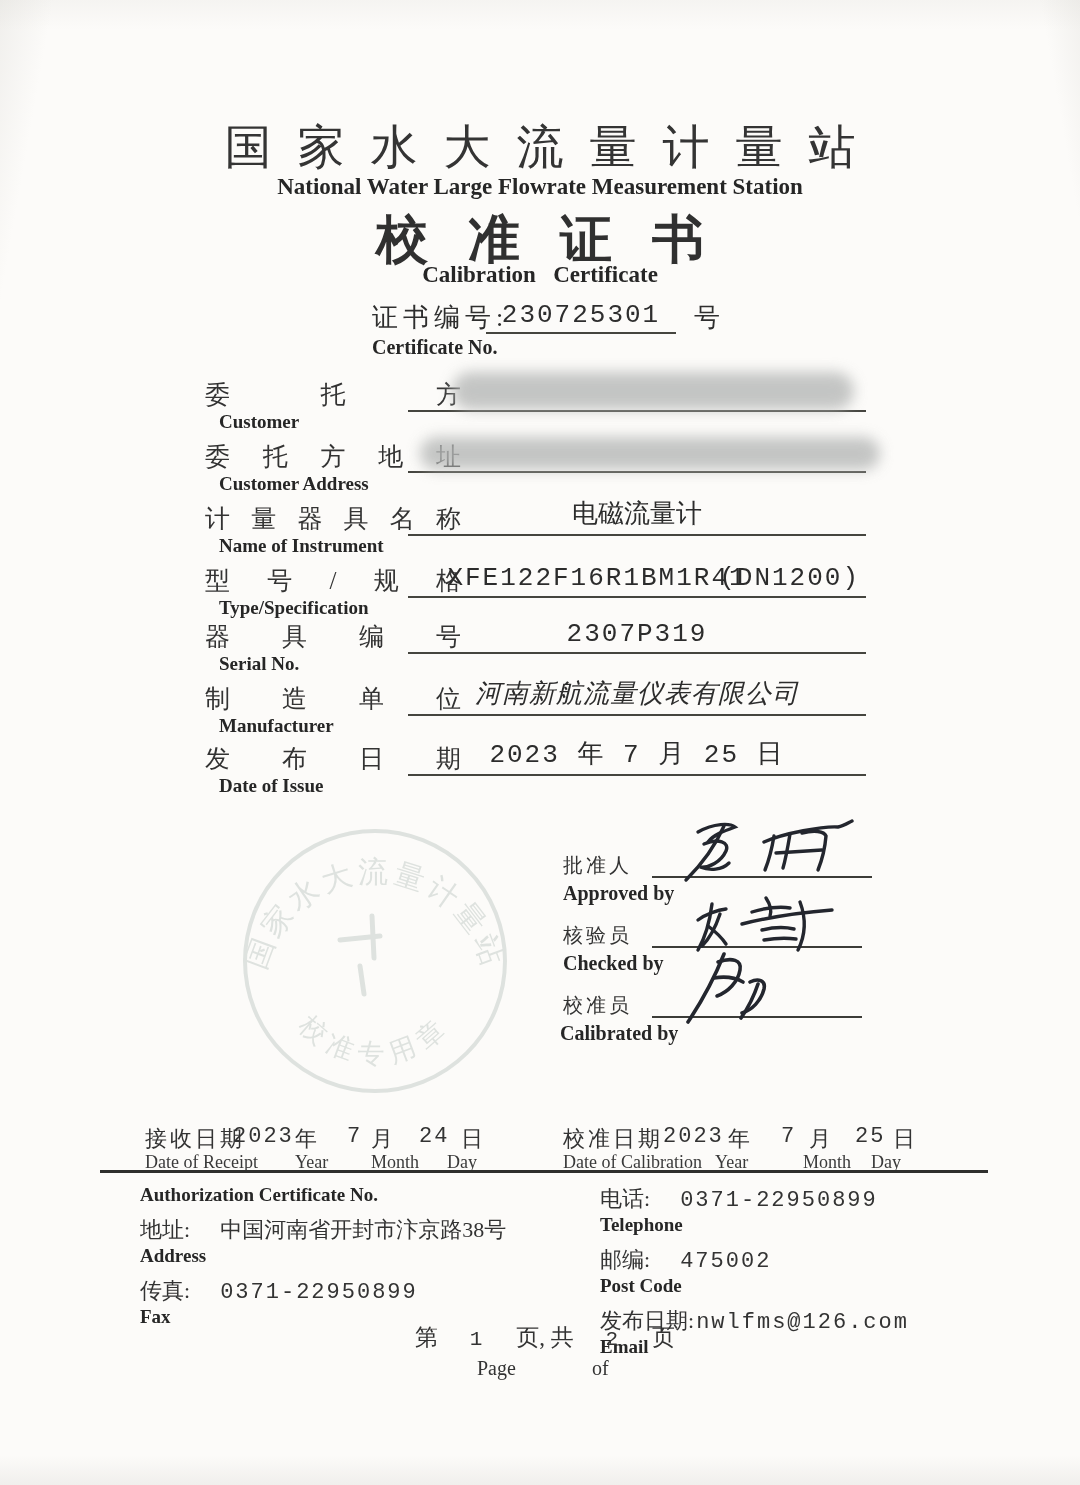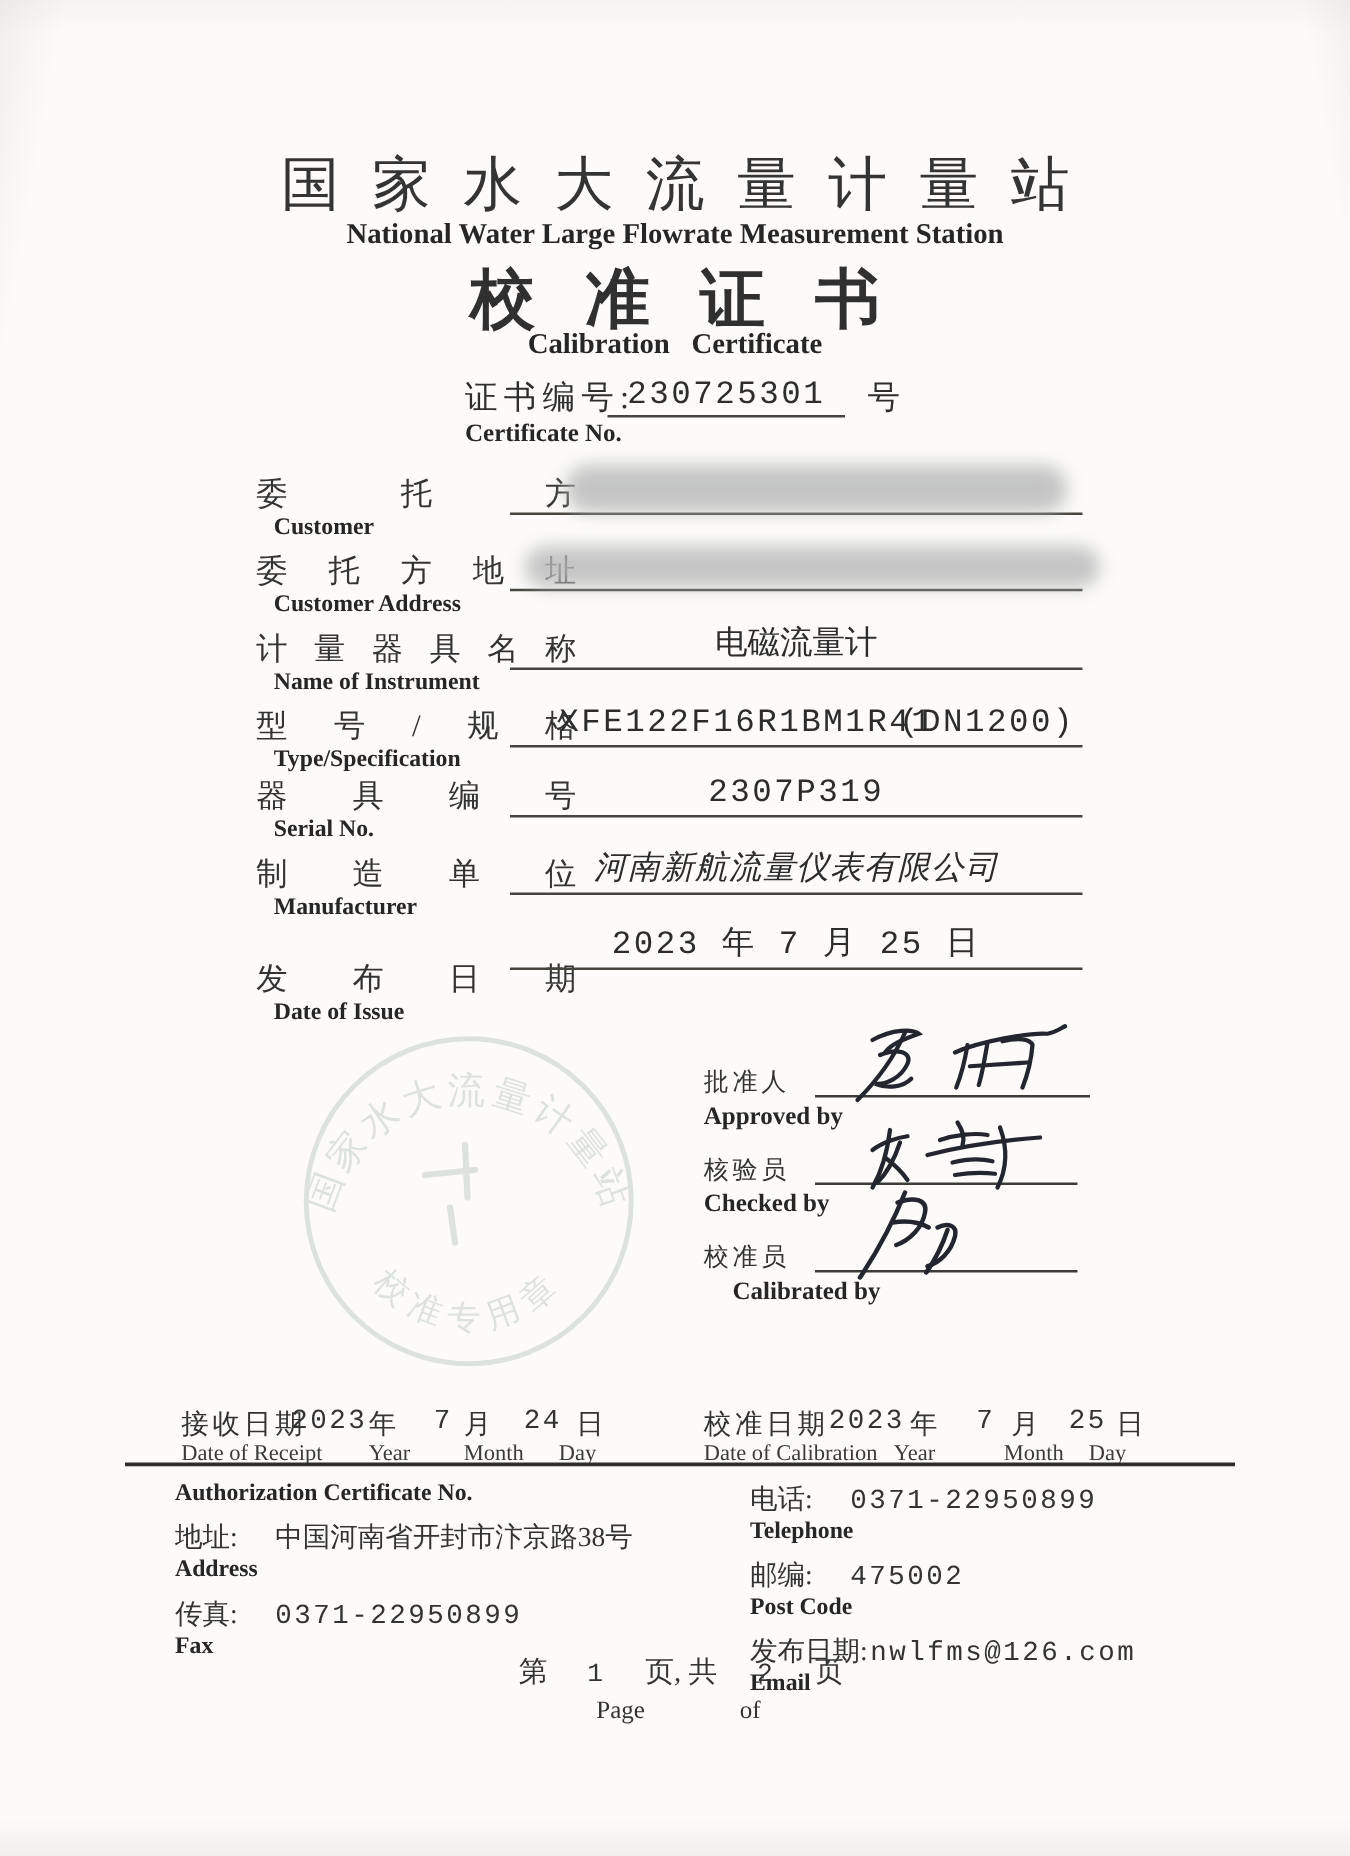--- a/index.html
+++ b/index.html
@@ -126,21 +126,21 @@
   </div>
 
   <div class="abs" style="left:205px;top:682px;width:256px;">
     <div class="cn-label">制造单位</div>
     <div class="en-sub">Manufacturer</div>
   </div>
   <div class="value-line" style="top:674px;">
     <span class="value-main" style="font-style:italic;letter-spacing:1px;">河南新航流量仪表有限公司</span>
   </div>
 
-  <div class="abs" style="left:205px;top:742px;width:256px;margin-top:24px;">
+  <div class="abs" style="left:205px;top:742px;width:256px;">
     <div class="cn-label">发布日期</div>
     <div class="en-sub">Date of Issue</div>
   </div>
   <div class="value-line" style="top:734px;">
     <span class="value-main mono">2023 年 7 月 25 日</span>
   </div>
 
   <div class="abs sig-label-cn" style="left:563px;top:852px;letter-spacing:3px;">批准人</div>
   <div class="abs sig-label-en" style="left:563px;top:882px;">Approved by</div>
   <div class="sig-line" style="left:652px;top:876px;width:220px;"></div>
@@ -169,21 +169,21 @@
       <path d="M76,6 C80,12 82,18 80,24"></path>
       <path d="M62,20 C74,16 90,14 100,16"></path>
       <path d="M52,32 C80,25 116,20 142,18"></path>
       <path d="M110,10 C116,26 116,42 108,58"></path>
       <path d="M72,38 C84,35 96,35 104,37"></path>
       <path d="M74,48 C86,46 98,46 106,47"></path>
     </svg>
   </div>
 
   <div class="abs sig-label-cn" style="left:563px;top:992px;letter-spacing:3px;">校准员</div>
-  <div class="abs sig-label-en" style="left:586px;top:1022px;">Calibrated by</div>
+  <div class="abs sig-label-en" style="left:560px;top:1022px;">Calibrated by</div>
   <div class="sig-line" style="left:652px;top:1016px;width:210px;"></div>
   <div class="abs" style="left:678px;top:948px;">
     <svg width="115" height="80" viewBox="0 0 115 80" fill="none" stroke="#23262e" stroke-width="3.6" stroke-linecap="round">
       <path d="M46,6 C38,26 26,50 10,74"></path>
       <path d="M40,14 C54,9 64,12 62,22 C60,34 50,44 39,48"></path>
       <path d="M36,30 C48,28 58,30 65,34"></path>
       <path d="M72,34 C80,30 88,32 86,41 C83,53 74,62 64,65"></path>
       <path d="M80,36 C76,48 70,60 63,70"></path>
     </svg>
   </div>

